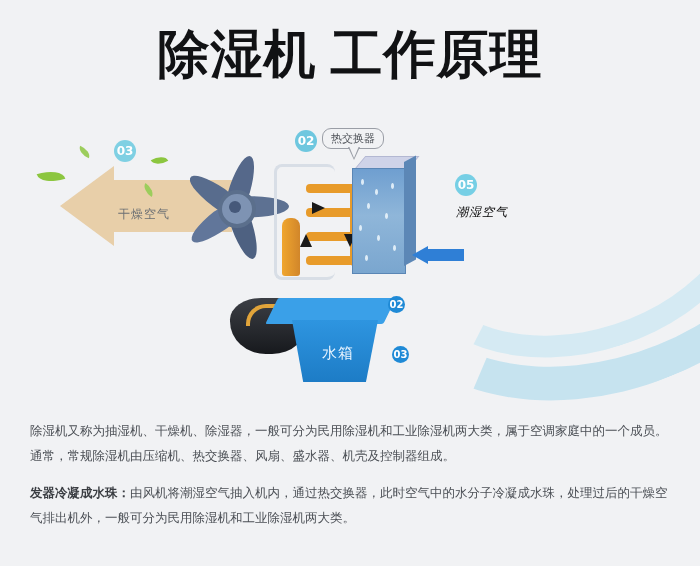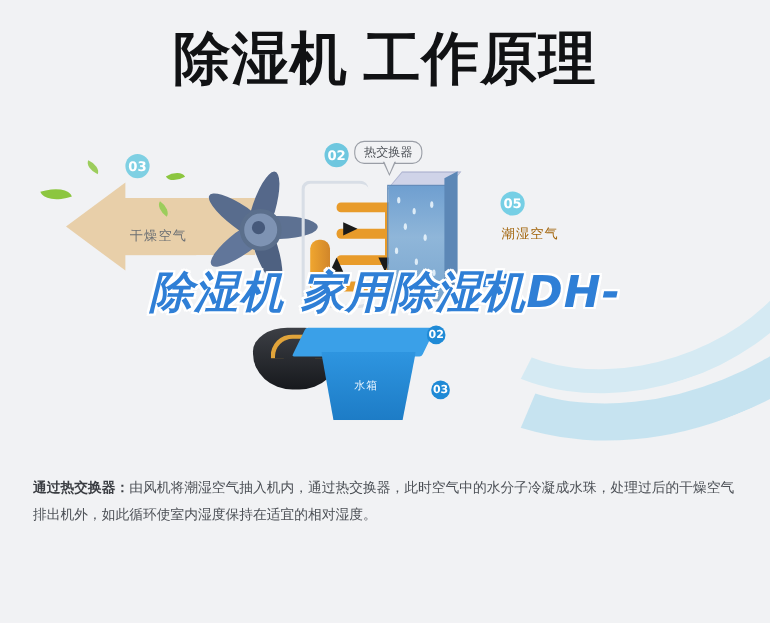--- a/index.html
+++ b/index.html
@@ -158,21 +158,21 @@
   .wtank .top{
     position:absolute;left:0;top:0;width:118px;height:26px;background:#3aa0e8;
     transform:skewX(-26deg);transform-origin:top left;border-radius:2px;
   }
   .wtank .front{
     position:absolute;left:14px;top:22px;width:86px;height:62px;
     background:linear-gradient(180deg,#2e95e0,#1d7cc6);
     clip-path:polygon(0 0,100% 0,86% 100%,13% 100%);
   }
   .wtank .label{
-    position:absolute;left:44px;top:46px;color:#eaf5ff;font-size:10px;letter-spacing:1px;
+    position:absolute;left:44px;top:46px;color:#eaf5ff;font-size:15px;letter-spacing:1px;
     font-family:"DejaVu Sans",sans-serif;
   }
   .compressor{
     position:absolute;left:230px;top:180px;width:78px;height:56px;
     background:linear-gradient(180deg,#3c3f45,#17191d);
     border-radius:40% 40% 46% 46%/38% 38% 58% 58%;
   }
   .compressor .pipe2{
     position:absolute;left:16px;top:6px;width:44px;height:18px;
     border:4px solid #e1a43a;border-bottom:none;border-radius:20px 20px 0 0;
@@ -201,22 +201,22 @@
     border-left:5px solid transparent;border-right:5px solid transparent;
     border-top:12px solid #f1f2f4;
   }
   .callout::before{
     content:"";position:absolute;left:25px;top:18px;width:0;height:0;
     border-left:6px solid transparent;border-right:6px solid transparent;
     border-top:13px solid #9a9ea6;
   }
 
   .ill-label{
-    position:absolute;font-size:12px;color:#a16207;letter-spacing:1px;
-    font-family:"DejaVu Sans",sans-serif;white-space:nowrap;
+    position:absolute;font-size:12px;color:#000000;letter-spacing:1px;
+    font-family:"DejaVu Sans",sans-serif;white-space:nowrap;font-style:italic;
   }
   .ill-label.moist{left:456px;top:86px;}
 
   
   .cap{
     position:absolute;display:flex;align-items:center;gap:6px;
     font-size:13px;color:#3a3d42;white-space:nowrap;
     font-family:"DejaVu Sans",sans-serif;
   }
   .cap .num{
@@ -343,22 +343,25 @@
 
     <div class="cap c02">
       <span class="num">02</span>
     </div>
     <div class="cap c03">
       <span class="num">03</span>
     </div>
   </div>
 
   <div class="watermark">
-    <span>除湿机 家用除湿机DH-</span>
   </div>
 
   <div class="copy">
+    <p>
+      <span>除湿机又称为抽湿机、干燥机、除湿器，一般可分为民用除湿机和工业除湿机两大类，属于空调家庭中的一个成员。</span>
+      <span>通常，常规除湿机由压缩机、热交换器、风扇、盛水器、机壳及控制器组成。</span>
+    </p>
     <p class="para2">
-      <span class="lead">通过热交换器：</span><span>由风机将潮湿空气抽入机内，通过热交换器，此时空气中的水分子冷凝成水珠，处理过后的干燥空气排出机外，如此循环使室内湿度保持在适宜的相对湿度。</span>
+      <span class="lead">发器冷凝成水珠：</span><span>由风机将潮湿空气抽入机内，通过热交换器，此时空气中的水分子冷凝成水珠，处理过后的干燥空气排出机外，一般可分为民用除湿机和工业除湿机两大类。</span>
     </p>
   </div>
 
 </div>
 
 </body></html>

